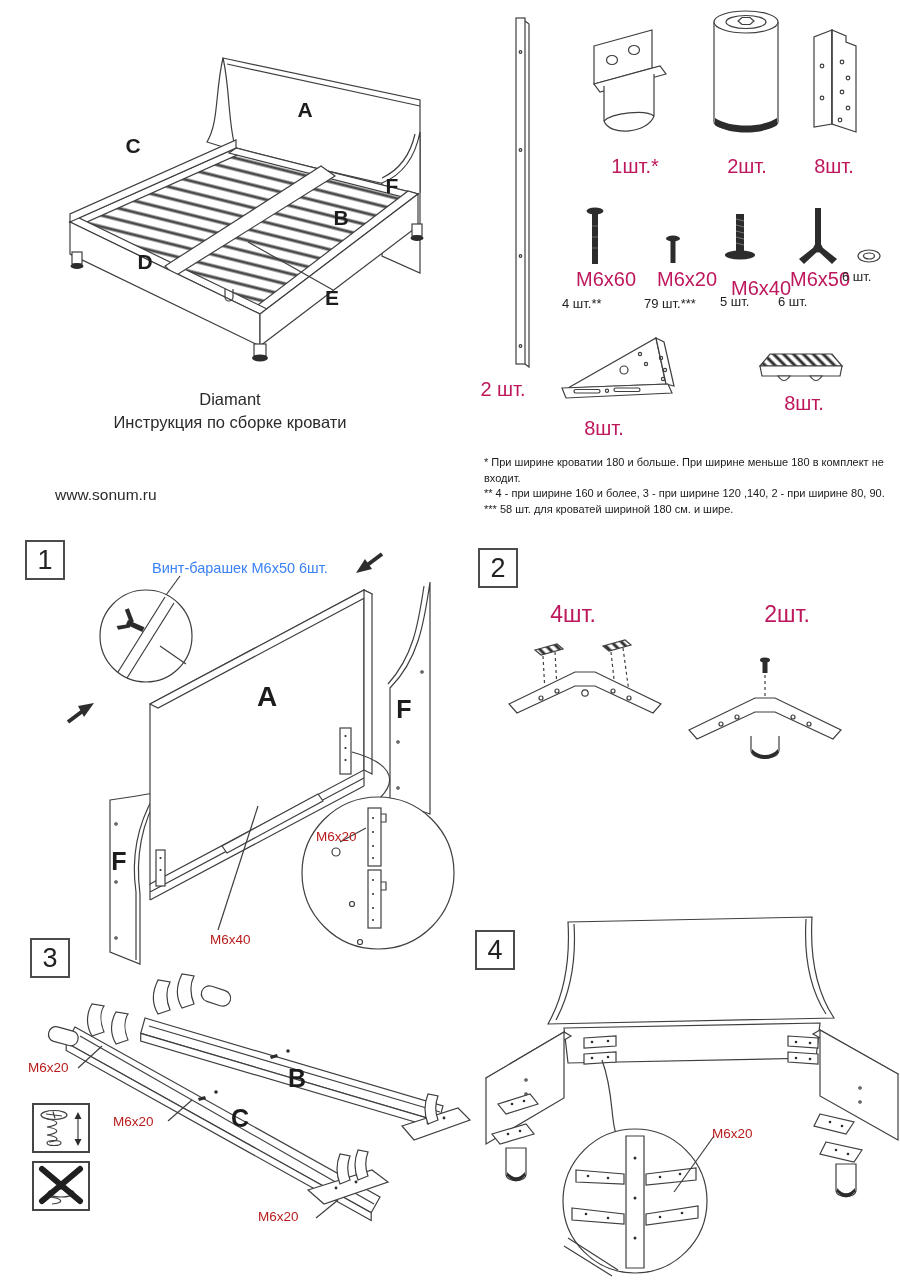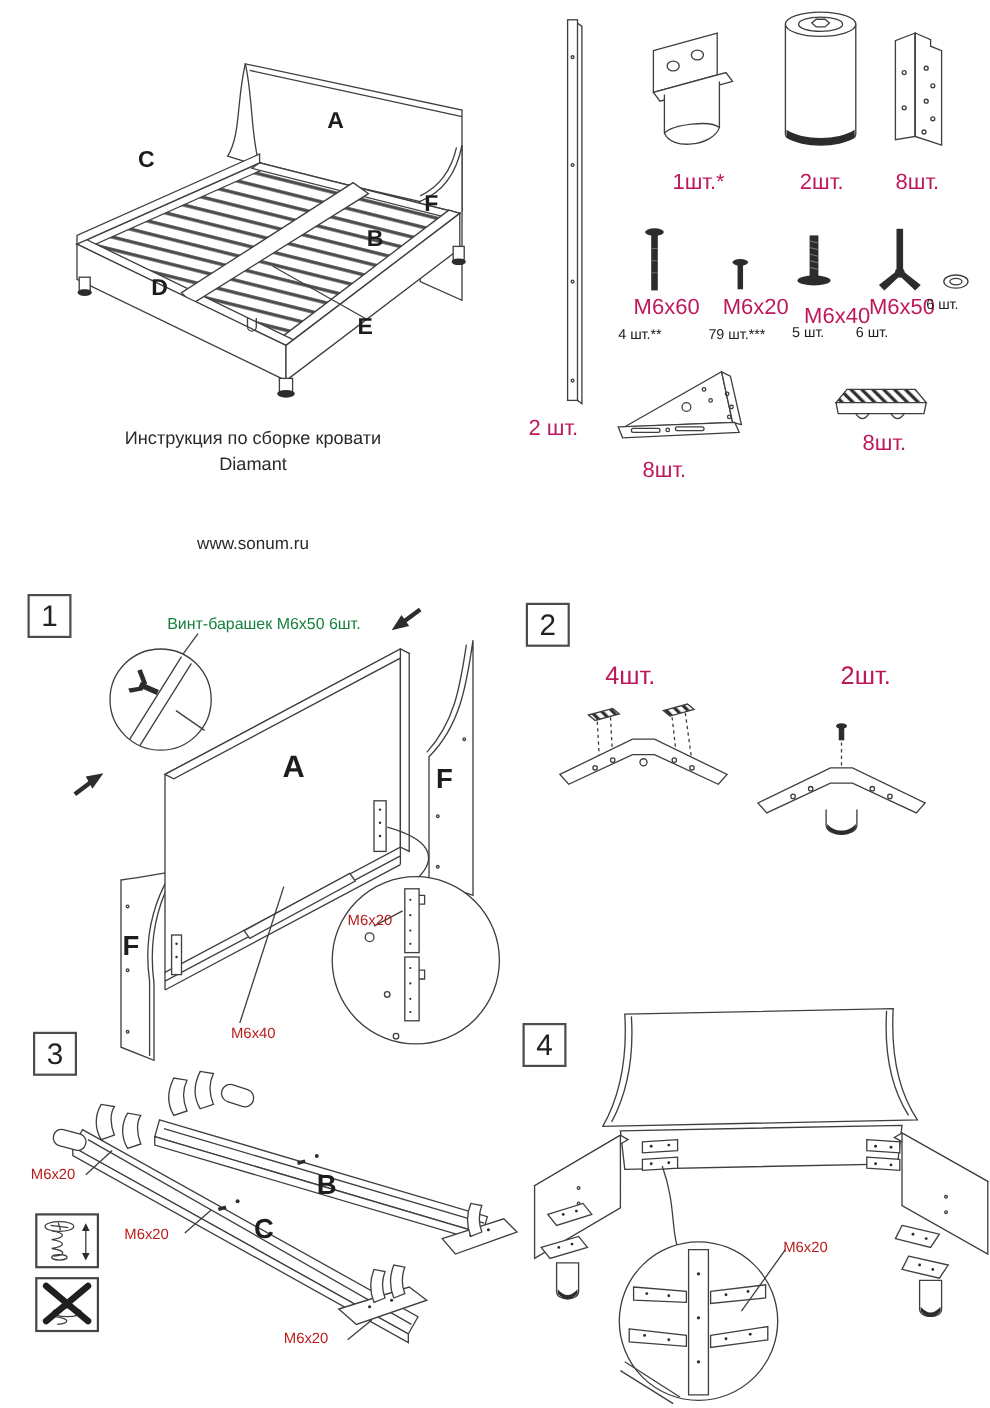--- a/index.html
+++ b/index.html
@@ -12,22 +12,22 @@
   .dk{fill:#2c2c2c;stroke:none}
   .letter{position:absolute;transform:translate(-50%,-50%);font-weight:600;font-size:21px;white-space:nowrap}
   .big-letter{font-size:28px}
   .mid-letter{font-size:25px}
   .stepnum{position:absolute;width:40px;height:40px;border:2px solid #4c4c4c;background:#fff;display:flex;align-items:center;justify-content:center;font-size:27px;color:#222}
   .qty{position:absolute;font-size:20px;text-align:center;white-space:nowrap;color:#be185d}
   .qty-mid{font-size:23px}
   .partqty{position:absolute;font-size:13px;text-align:left;white-space:nowrap;color:#222}
   .small-lbl{position:absolute;font-size:13.5px;white-space:nowrap;color:#b91c1c}
   .title-blk{position:absolute;left:55px;top:388px;width:350px;text-align:center;font-size:16.5px;line-height:23px;color:#2a2a2a}
-  .site{position:absolute;left:55px;top:486px;width:350px;text-align:center;font-size:15.5px;color:#2a2a2a}
-  .callout-lbl{position:absolute;font-size:14.5px;white-space:nowrap;color:#15803d}
+  .site{position:absolute;left:55px;top:486px;width:350px;text-align:left;font-size:15.5px;color:#2a2a2a}
+  .callout-lbl{position:absolute;font-size:14.5px;white-space:nowrap;color:#3b82f6}
   .footnotes{position:absolute;left:484px;top:455px;width:414px;font-size:11px;line-height:15.5px;color:#1a1a1a}
   .footnotes span{display:block}
   .warnbox{position:absolute;width:58px;height:50px;border:2px solid #454545;background:#fff;display:flex;align-items:center;justify-content:center}
   .warnbox svg{position:static}
 </style>
 </head>
 <body>
 
 <div class="page">
 
@@ -74,22 +74,22 @@
     <path class="ln" d="M315,248 L230,200"></path>
   </svg>
   <span class="letter" style="left:305px;top:110px">A</span>
   <span class="letter" style="left:133px;top:146px">C</span>
   <span class="letter" style="left:392px;top:186px">F</span>
   <span class="letter" style="left:341px;top:218px">B</span>
   <span class="letter" style="left:145px;top:262px">D</span>
   <span class="letter" style="left:332px;top:298px">E</span>
 
   <div class="title-blk">
+    <div>Diamant</div>
     <div>Инструкция по сборке кровати</div>
-    <div>Diamant</div>
   </div>
   <div class="site">www.sonum.ru</div>
 
   <svg class="d" style="left:505px;top:16px" width="34" height="360" viewBox="0 0 34 360">
     <rect class="fw" x="11" y="2" width="9" height="346"></rect>
     <path class="ln" d="M20,5 L24,8 L24,351 L20,348"></path>
     <circle class="ln" cx="15.5" cy="36" r="1.3"></circle>
       <circle class="ln" cx="15.5" cy="134" r="1.3"></circle>
     <circle class="ln" cx="15.5" cy="240" r="1.3"></circle>
       <circle class="ln" cx="15.5" cy="330" r="1.3"></circle>
@@ -181,20 +181,25 @@
   <div class="qty" style="left:568px;top:417px;width:72px">8шт.</div>
 
   <svg class="d" style="left:754px;top:350px" width="92" height="44" viewBox="0 0 92 44">
     <path d="M16,4 L78,4 L88,16 L6,16 Z" fill="url(#hatch)" stroke="#3f3f3f" stroke-width="1.2"></path>
     <path class="fw" d="M6,16 L88,16 L86,26 L8,26 Z"></path>
     <path class="fw" d="M24,26 q6,9 12,0 Z"></path>
     <path class="fw" d="M56,26 q6,9 12,0 Z"></path>
   </svg>
   <div class="qty" style="left:768px;top:392px;width:72px">8шт.</div>
 
+  <div class="footnotes">
+    <span>* При ширине кроватии 180 и больше. При ширине меньше  180 в комплект не входит.</span>
+    <span>** 4 - при ширине 160 и более, 3 - при ширине 120 ,140, 2 - при ширине 80, 90.</span>
+    <span>*** 58 шт. для кроватей шириной 180 см. и шире.</span>
+  </div>
 
   <div class="stepnum" style="left:25px;top:540px">
       <span>1</span>
     </div>
   <div class="callout-lbl" style="left:152px;top:560px">Винт-барашек М6х50 6шт.</div>
 
   <svg class="d" style="left:22px;top:552px" width="438" height="418" viewBox="0 0 438 418">
 
     <line x1="360" y1="2" x2="344" y2="14" stroke="#2d2d2d" stroke-width="4"></line>
     <polygon points="334,21 350,17 343,7" fill="#2d2d2d"></polygon>

